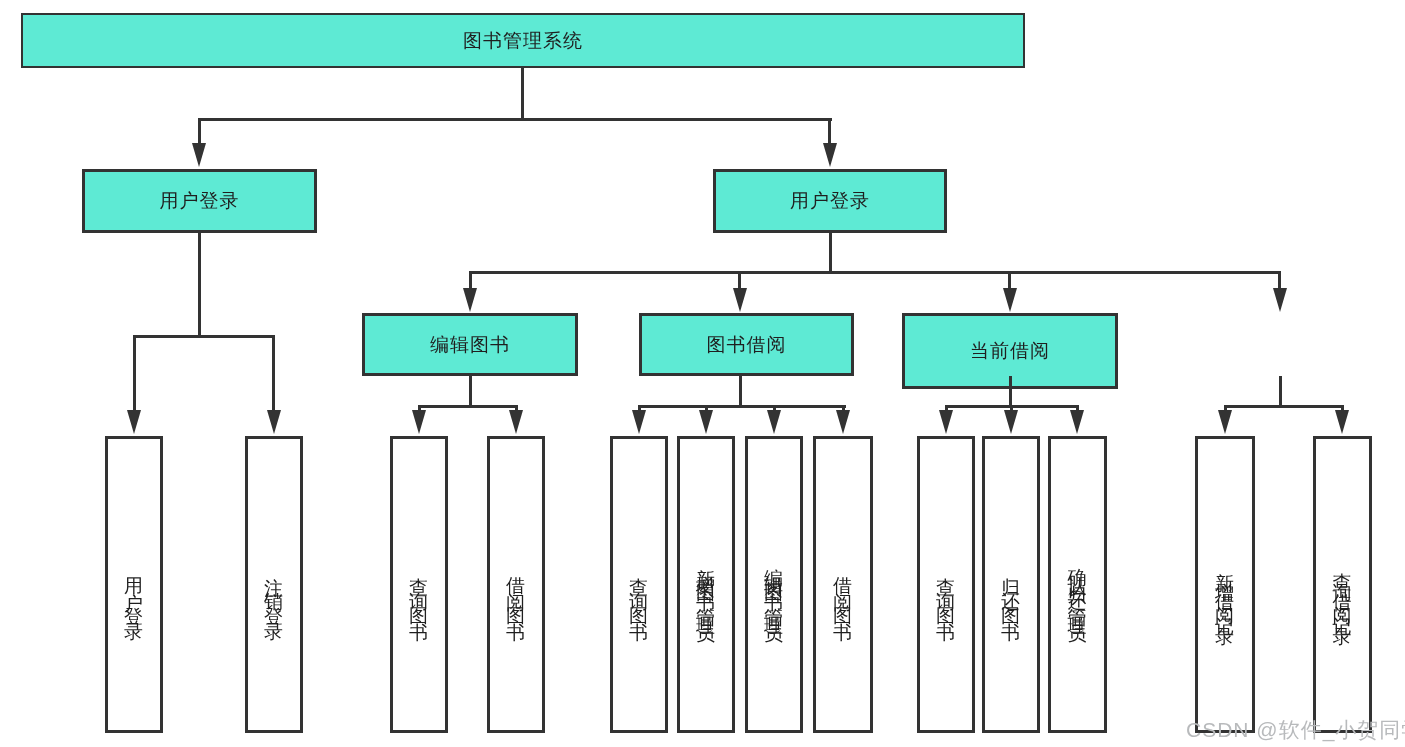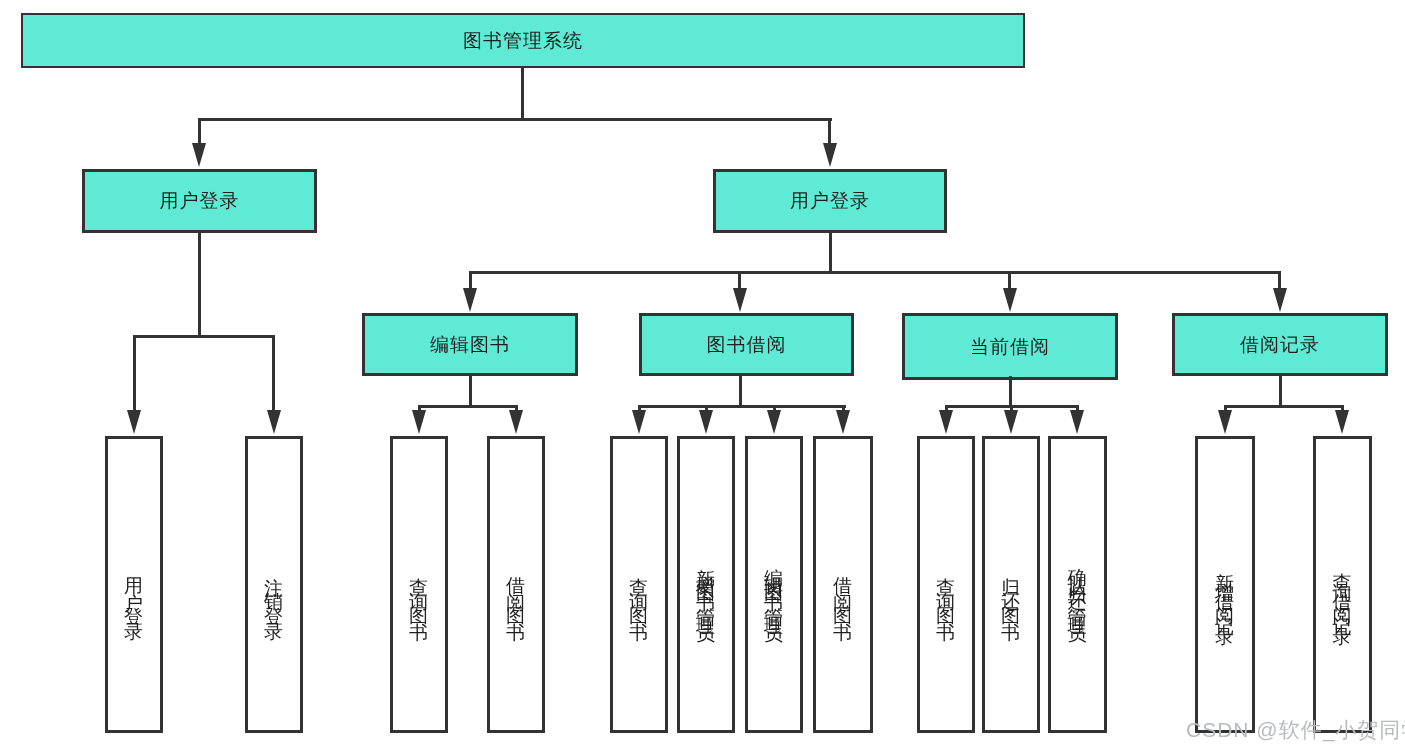--- a/index.html
+++ b/index.html
@@ -45,23 +45,22 @@
   <div class="box root" style="left:21px;top:13px;width:1004px;height:55px;">图书管理系统</div>
 
   <div class="box" style="left:82px;top:169px;width:235px;height:64px;">用户登录</div>
 
   <div class="box" style="left:713px;top:169px;width:234px;height:64px;">用户登录</div>
 
   <div class="box" style="left:362px;top:313px;width:216px;height:63px;">编辑图书</div>
 
   <div class="box" style="left:633px;top:313px;width:215px;height:63px;margin-left:6px;">图书借阅</div>
 
-  <div class="box" style="left:902px;top:313px;width:216px;height:67px;">当前借阅</div>
+  <div class="box" style="left:902px;top:313px;width:216px;height:76px;">当前借阅</div>
 
-  <div class="box" style="left:1172px;top:313px;width:216px;height:63px;">借阅记录</div>
 
   <div class="vbox sp15" style="left:105px;">
     <span>用户登录</span>
     </div>
 
   <div class="vbox sp15" style="left:245px;">
     <span>注销登录</span>
     </div>
 
   <div class="vbox sp15" style="left:390px;">

